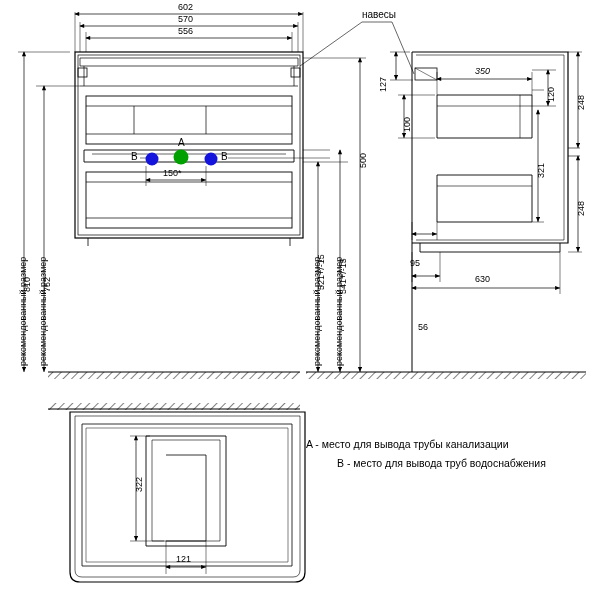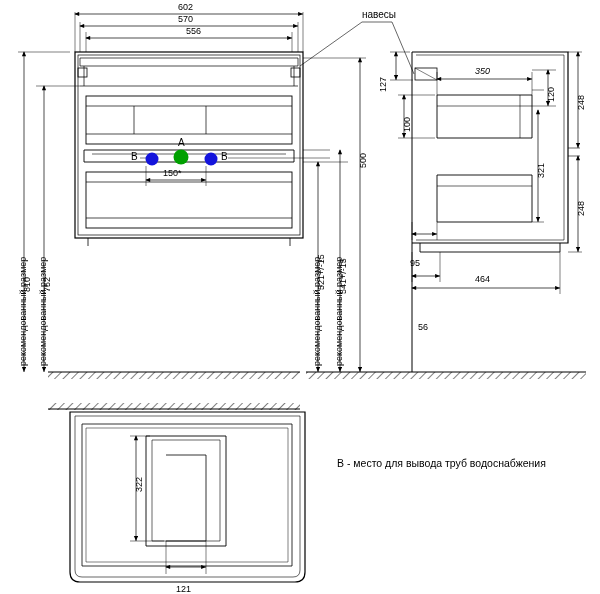--- a/index.html
+++ b/index.html
@@ -186,21 +186,21 @@
 
   <g>
     <circle cx="152" cy="159" r="6.5" fill="#1414dc"></circle>
     <circle cx="181" cy="157" r="7.5" fill="#00a000"></circle>
     <circle cx="211" cy="159" r="6.5" fill="#1414dc"></circle>
   </g>
 </svg>
 
 <div class="lbl" style="left:178px;top:2px;">602</div>
 <div class="lbl" style="left:178px;top:14px;">570</div>
-<div class="lbl" style="left:178px;top:26px;margin-left:8px;">556</div>
+<div class="lbl" style="left:178px;top:26px;">556</div>
 
 <div class="lbl big" style="left:362px;top:10px;">навесы</div>
 
 <div class="lbl big" style="left:178px;top:138px;">A</div>
 <div class="lbl big" style="left:131px;top:152px;">B</div>
 <div class="lbl big" style="left:221px;top:152px;">B</div>
 
 <div class="lbl" style="left:163px;top:168px;">150*</div>
 
 <div class="lbl v" style="left:22px;top:292px;">810</div>
@@ -216,20 +216,21 @@
 
 <div class="lbl v" style="left:378px;top:92px;">127</div>
 <div class="lbl v" style="left:402px;top:132px;">100</div>
 <div class="lbl" style="left:475px;top:66px;font-style:italic;">350</div>
 <div class="lbl v" style="left:546px;top:102px;">120</div>
 <div class="lbl v" style="left:576px;top:110px;">248</div>
 <div class="lbl v" style="left:536px;top:178px;">321</div>
 <div class="lbl v" style="left:576px;top:216px;">248</div>
 <div class="lbl" style="left:410px;top:258px;">95</div>
 <div class="lbl" style="left:418px;top:274px;margin-top:48px;">56</div>
-<div class="lbl" style="left:475px;top:274px;">464</div>
+<div class="lbl" style="left:475px;top:274px;">630</div>
 
 <div class="lbl v" style="left:134px;top:492px;">322</div>
-<div class="lbl" style="left:176px;top:584px;">121</div>
-
+<div class="lbl" style="left:176px;top:554px;">121</div>
+
+<div class="legend" style="left:306px;top:437px;">A - место для вывода трубы канализации</div>
 <div class="legend" style="left:306px;top:456px;margin-left:31px;">B - место для вывода труб водоснабжения</div>
 
 </div>
 
 </body></html>

